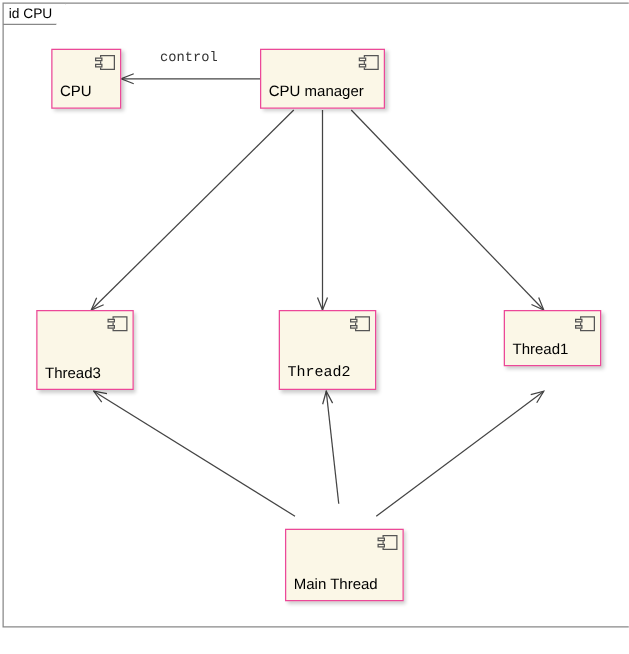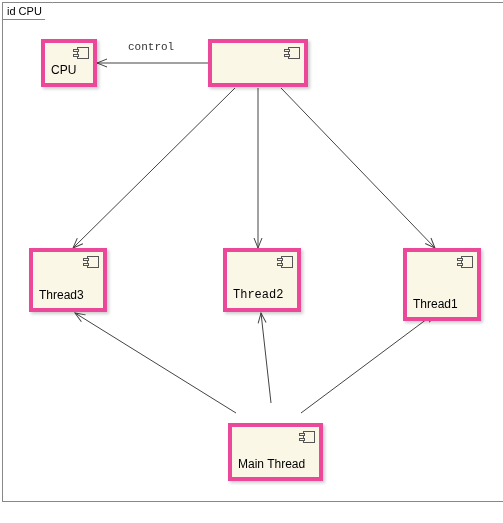--- a/index.html
+++ b/index.html
@@ -33,21 +33,21 @@
     border: 1px solid #888;
     background: #fff;
     padding: 1px 10px 1px 4px;
     font-size: 11px;
     line-height: 14px;
     clip-path: polygon(0 0, 100% 0, calc(100% - 8px) 100%, 0 100%);
   }
   .component {
     position: absolute;
     background: #fbf7e7;
-    border: 4px solid #ec4899;
+    border: 1px solid #ec4899;
     box-shadow: 2px 2px 3px rgba(0,0,0,0.2);
     box-sizing: border-box;
   }
   .component .label {
     position: absolute;
     left: 6px;
     bottom: 6px;
     font-size: 12px;
     white-space: nowrap;
   }
@@ -142,41 +142,42 @@
       </div>
       <div class="label">CPU</div>
     </div>
 
     <div class="component" style="left:205px; top:36px; width:100px; height:48px;">
       <div class="comp-icon">
         <div class="big"></div>
           <div class="small s1"></div>
           <div class="small s2"></div>
       </div>
+      <div class="label">CPU manager</div>
     </div>
 
     <div class="component" style="left:26px; top:245px; width:78px; height:64px;">
       <div class="comp-icon">
         <div class="big"></div>
           <div class="small s1"></div>
           <div class="small s2"></div>
       </div>
       <div class="label">Thread3</div>
     </div>
 
     <div class="component" style="left:220px; top:245px; width:78px; height:64px;font-family:Liberation Mono, monospace;">
       <div class="comp-icon">
         <div class="big"></div>
           <div class="small s1"></div>
           <div class="small s2"></div>
       </div>
       <div class="label">Thread2</div>
     </div>
 
-    <div class="component" style="left:400px; top:245px; width:78px; height:73px;">
+    <div class="component" style="left:400px; top:245px; width:78px; height:45px;">
       <div class="comp-icon">
         <div class="big"></div>
           <div class="small s1"></div>
           <div class="small s2"></div>
       </div>
       <div class="label">Thread1</div>
     </div>
 
     <div class="component" style="left:225px; top:400px; width:95px; height:58px;margin-top:20px;">
       <div class="comp-icon">

